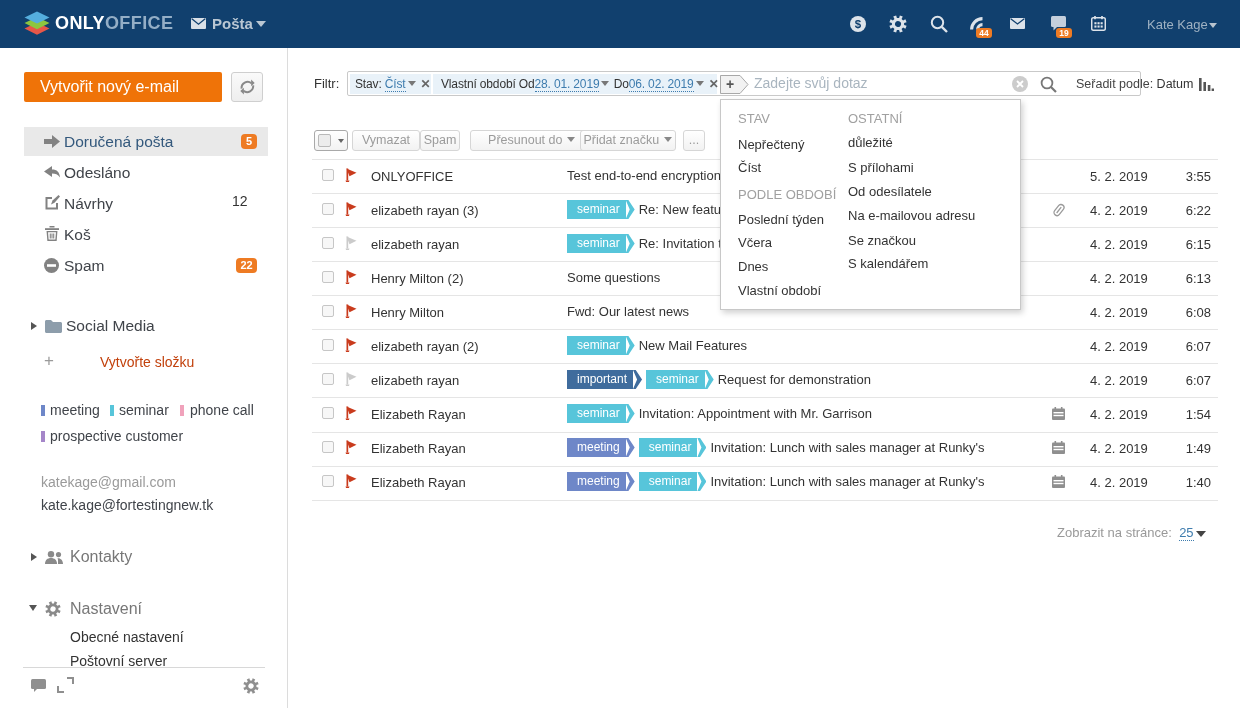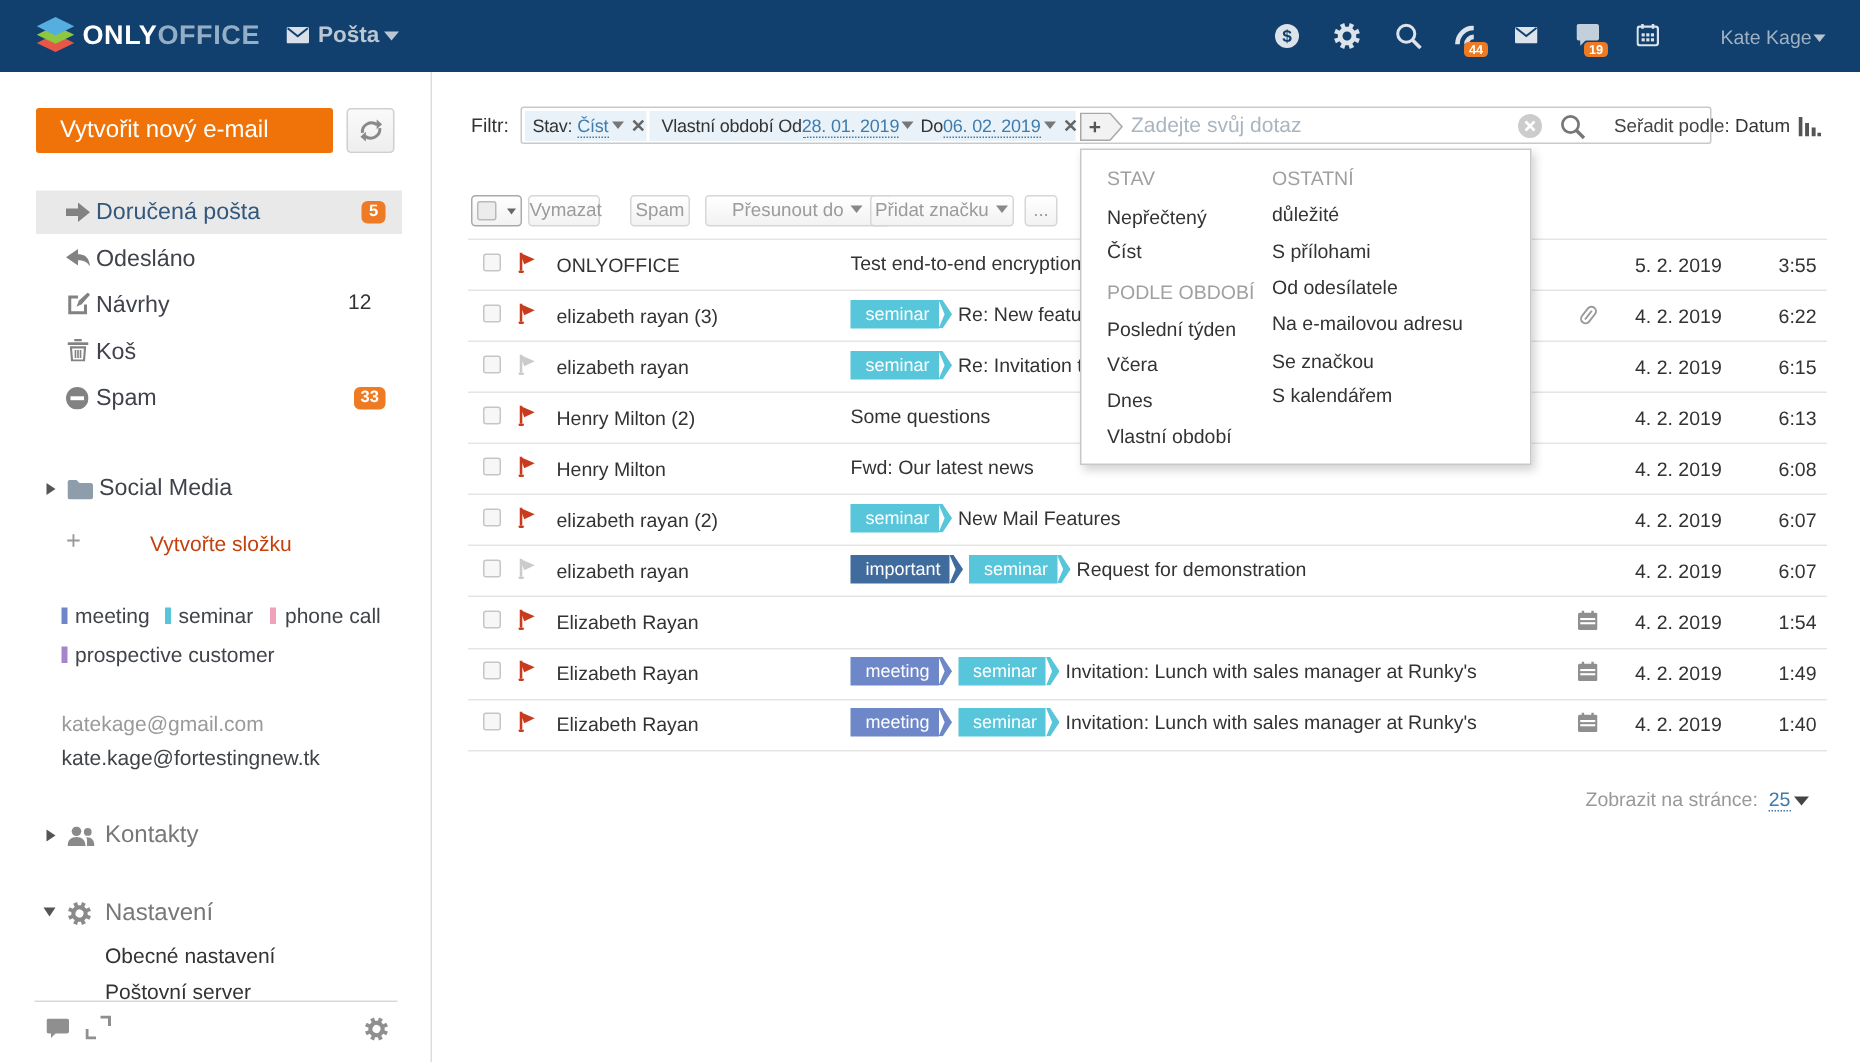--- a/index.html
+++ b/index.html
@@ -151,21 +151,21 @@
     <line x1="7" y1="7.4" x2="7" y2="12.6" stroke="#828282" stroke-width="1.1"></line>
     <line x1="8.7" y1="7.4" x2="8.7" y2="12.6" stroke="#828282" stroke-width="1.1"></line>
   </svg>
   <div class="sbrow" style="left:64px;top:178px;">Koš</div>
 
   <svg class="abs" style="left:44px;top:210px" width="15" height="15" viewBox="0 0 15 15">
     <circle cx="7.5" cy="7.5" r="7.5" fill="#828282"></circle>
     <rect x="3" y="6.2" width="9" height="2.6" fill="#fff"></rect>
   </svg>
   <div class="sbrow" style="left:64px;top:209px;">Spam</div>
-  <div class="obadge" style="left:236px;top:210px;width:21px;">33</div>
+  <div class="obadge" style="left:236px;top:210px;width:21px;">22</div>
 
   <div class="abs" style="left:31px;top:274px;width:0;height:0;border-top:4.5px solid transparent;border-bottom:4.5px solid transparent;border-left:6px solid #555;"></div>
   <svg class="abs" style="left:45px;top:272px" width="17" height="13" viewBox="0 0 17 13">
     <path d="M0,1.5 C0,0.7 0.7,0 1.5,0 L6,0 L8,2 L15.5,2 C16.3,2 17,2.7 17,3.5 L17,11.5 C17,12.3 16.3,13 15.5,13 L1.5,13 C0.7,13 0,12.3 0,11.5 Z" fill="#8d9dab"></path>
   </svg>
   <div class="sbrow" style="left:66px;top:269px;">Social Media</div>
   <div class="abs" style="left:44px;top:303px;font-size:17px;color:#9a9a9a;">+</div>
   <div class="abs" style="left:61px;top:306px;font-size:14px;color:#c2410c;margin-left:39px;">Vytvořte složku</div>
 
   <div class="abs" style="left:41px;top:357px;width:4px;height:11px;background:#6e87c8;"></div>
@@ -235,21 +235,21 @@
     <rect x="0" y="0" width="2.6" height="13" fill="#555"></rect>
     <rect x="4.4" y="4" width="2.6" height="9" fill="#555"></rect>
     <rect x="8.8" y="7" width="2.6" height="6" fill="#555"></rect>
     <rect x="12.6" y="10.5" width="2.4" height="2.5" fill="#555"></rect>
   </svg>
 
   <div class="tbtn" style="left:25px;width:34px;border-color:#a9a9a9;">
     <span style="position:absolute;left:3px;top:2.5px;width:13px;height:13px;border:1px solid #b9b9b9;background:#ececec;border-radius:2px;"></span>
     <span style="position:absolute;left:23px;top:8px;width:0;height:0;border-left:3.5px solid transparent;border-right:3.5px solid transparent;border-top:4.5px solid #666;"></span>
   </div>
-  <div class="tbtn" style="left:63px;width:48px;">Vymazat</div>
+  <div class="tbtn" style="left:63px;width:68px;">Vymazat</div>
   <div class="tbtn" style="left:131px;width:40px;">Spam</div>
   <div class="tbtn" style="left:181px;width:124px;">Přesunout do <span class="caret" style="border-top-color:#888;margin-left:1px;"></span></div>
   <div class="tbtn" style="left:291px;width:96px;">Přidat značku <span class="caret" style="border-top-color:#888;margin-left:1px;"></span></div>
   <div class="tbtn" style="left:394px;width:22px;">...</div>
 
   <div class="sep" style="top:111px;"></div>
     <div class="sep" style="top:145px;"></div>
     <div class="sep" style="top:179px;"></div>
     <div class="sep" style="top:213px;"></div>
     <div class="sep" style="top:247px;"></div>
@@ -350,20 +350,21 @@
       <span class="time">6:07</span>
   </div>
   <div class="row" style="top:349px;">
     <span class="cb"></span>
       <svg class="flag" width="13" height="14" viewBox="0 0 13 14">
         <path d="M1.5,0.5 L11.5,4.8 L4.5,8.2 Z" fill="#c93b1d"></path>
         <rect x="1.5" y="0.5" width="1.7" height="12" fill="#c93b1d"></rect>
         <path d="M0.5,12.5 h4 l-0.6,1.5 h-2.8 z" fill="#c93b1d"></path>
       </svg>
     <span class="sender">Elizabeth Rayan</span>
+    <span class="mid"><span class="tag t-sem">seminar</span><span class="subj">Invitation: Appointment with Mr. Garrison</span></span>
     <svg class="rowicon" width="13" height="13" viewBox="0 0 13 13">
         <rect x="0" y="1.5" width="13" height="11.5" rx="1" fill="#8f8f8f"></rect>
         <rect x="1.5" y="5" width="10" height="1.4" fill="#fff"></rect>
         <rect x="1.5" y="7.8" width="10" height="1.4" fill="#fff"></rect>
         <rect x="2.5" y="0" width="1.6" height="3" fill="#8f8f8f"></rect>
         <rect x="8.9" y="0" width="1.6" height="3" fill="#8f8f8f"></rect>
       </svg>
     <span class="date">4. 2. 2019</span>
       <span class="time">1:54</span>
   </div>

